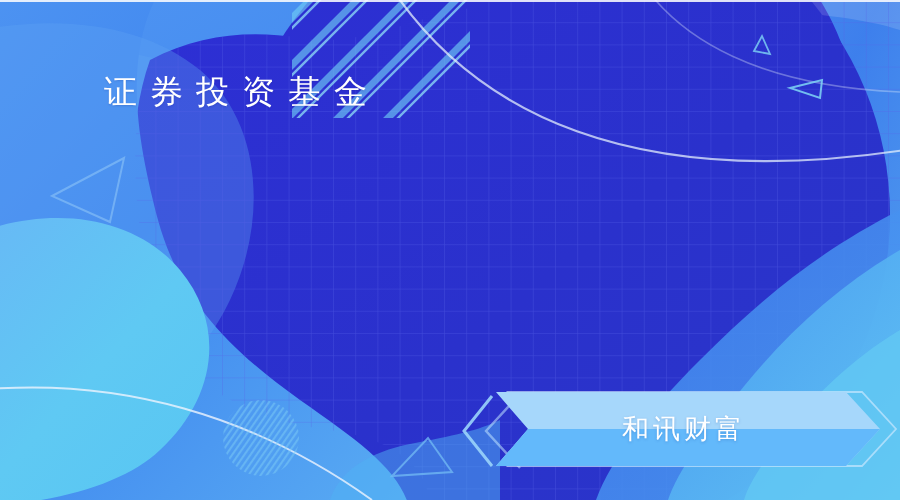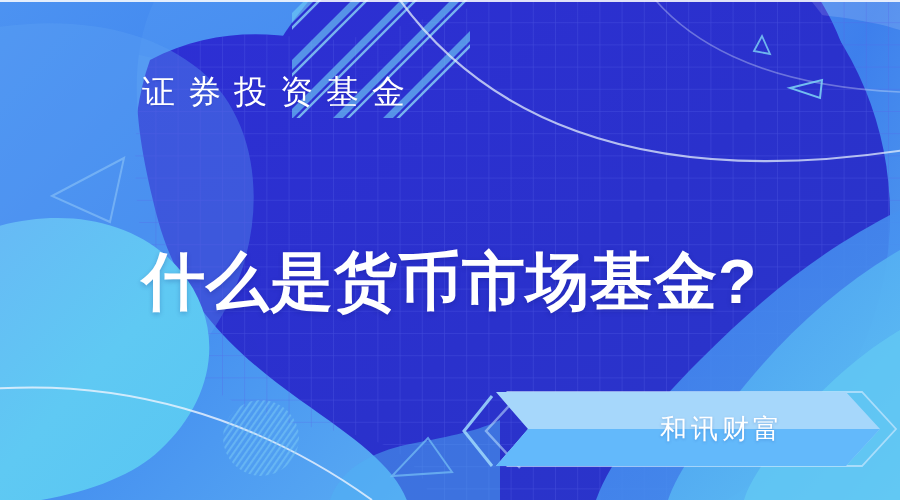--- a/index.html
+++ b/index.html
@@ -15,21 +15,21 @@
     font-family: "Liberation Sans", "DejaVu Sans", sans-serif;
     background: linear-gradient(160deg, #4a90f0 0%, #3f85ee 40%, #56a8f2 100%);
   }
   .layer {
     position: absolute;
     inset: 0;
     width: 900px;
     height: 500px;
     pointer-events: none;
   }
-  .text-layer { position: absolute; inset: 0; margin-left: 38px; }
+  .text-layer { position: absolute; inset: 0; }
 
   
   #subtitle {
     position: absolute;
     left: 104px;
     top: 74px;
     font-size: 33px;
     line-height: 1.1;
     letter-spacing: 13px;
     color: #ffffff;
@@ -217,20 +217,19 @@
     <path d="M 520,394 L 486,431 L 520,468" fill="none" stroke="#bfe3ff" stroke-width="2.4" opacity="0.55"></path>
 
     <path d="M 508,392 L 862,392 L 896,429 L 862,466 L 508,466 L 540,429 Z" fill="none" stroke="#cfe9ff" stroke-width="1.8" opacity="0.65"></path>
     <path d="M 496,392 L 846,392 L 880,429 L 846,466 L 496,466 L 528,429 Z" fill="#a6d7fb"></path>
     <path d="M 496,429 L 528,429 L 496,466 L 846,466 L 880,429 L 846,429 Z" fill="#63b9fb"></path>
   </svg>
 
   <div class="text-layer">
     <div id="subtitle">证券投资基金</div>
 
-    <h1 id="headline">什么是货币市场基金?</h1>
 
     <div id="badge-wrap">
       <div id="badge-label">和讯财富</div>
     </div>
   </div>
 
 </div>
 
 </body></html>

